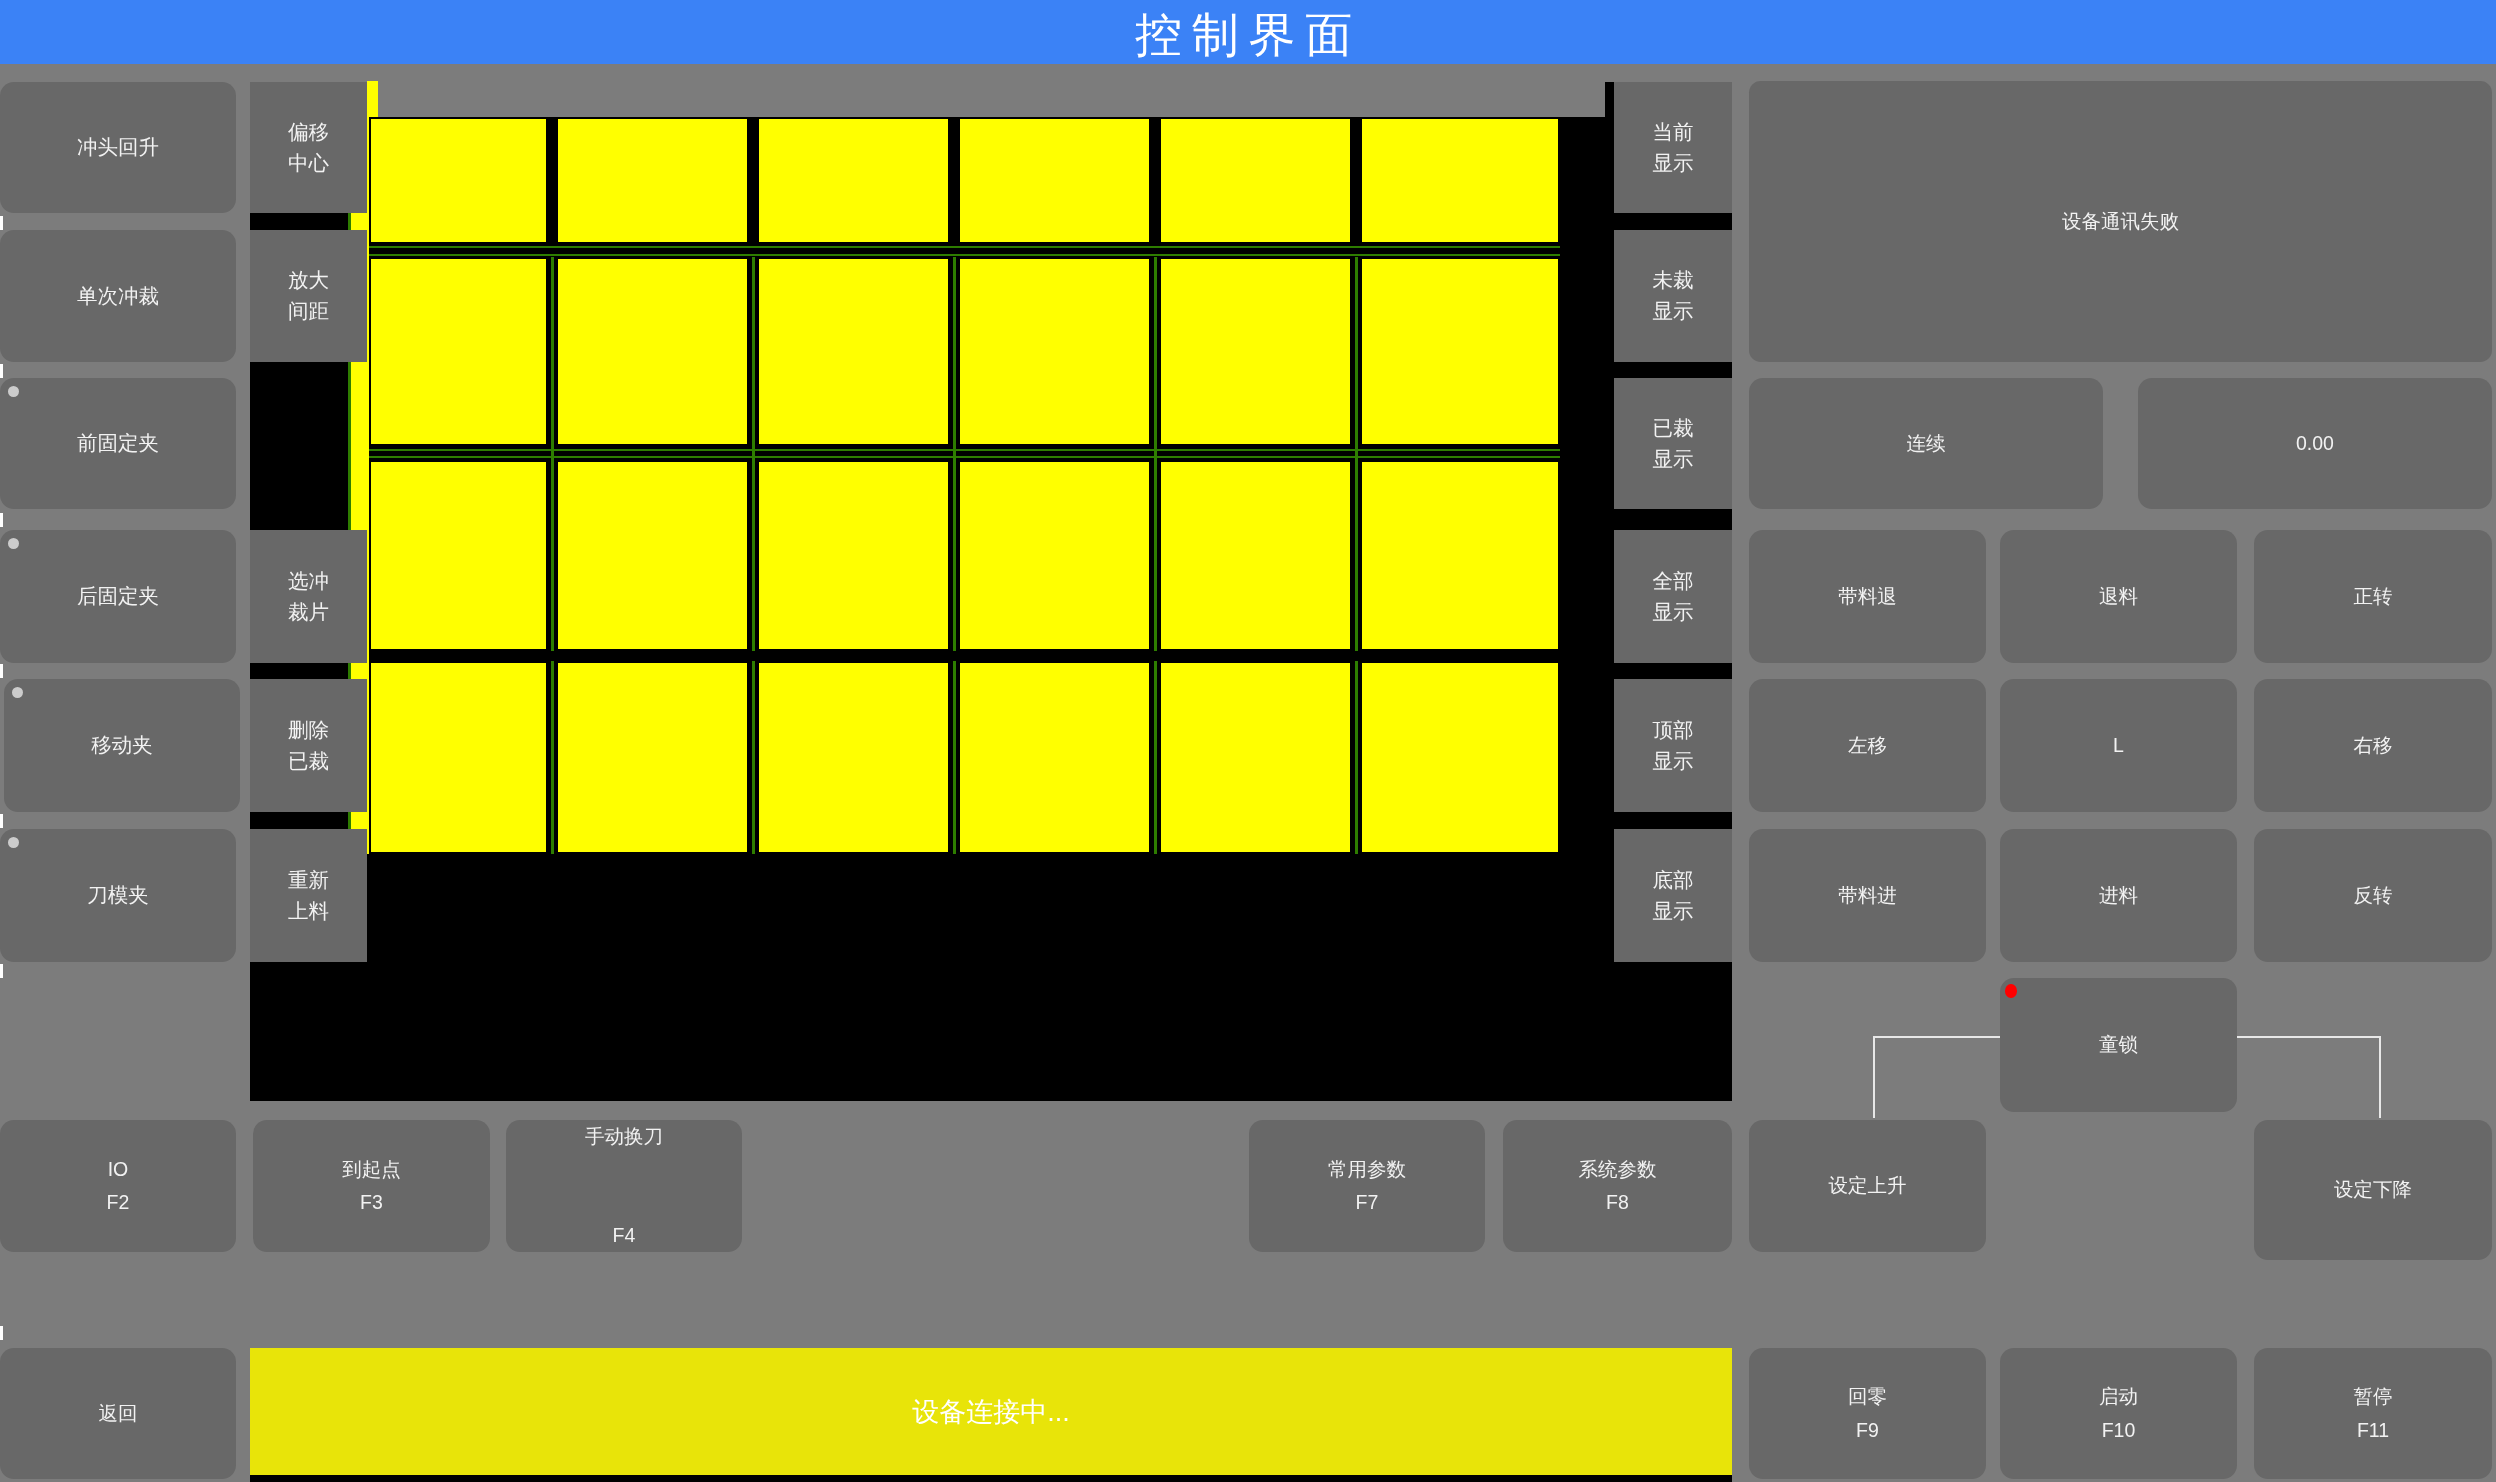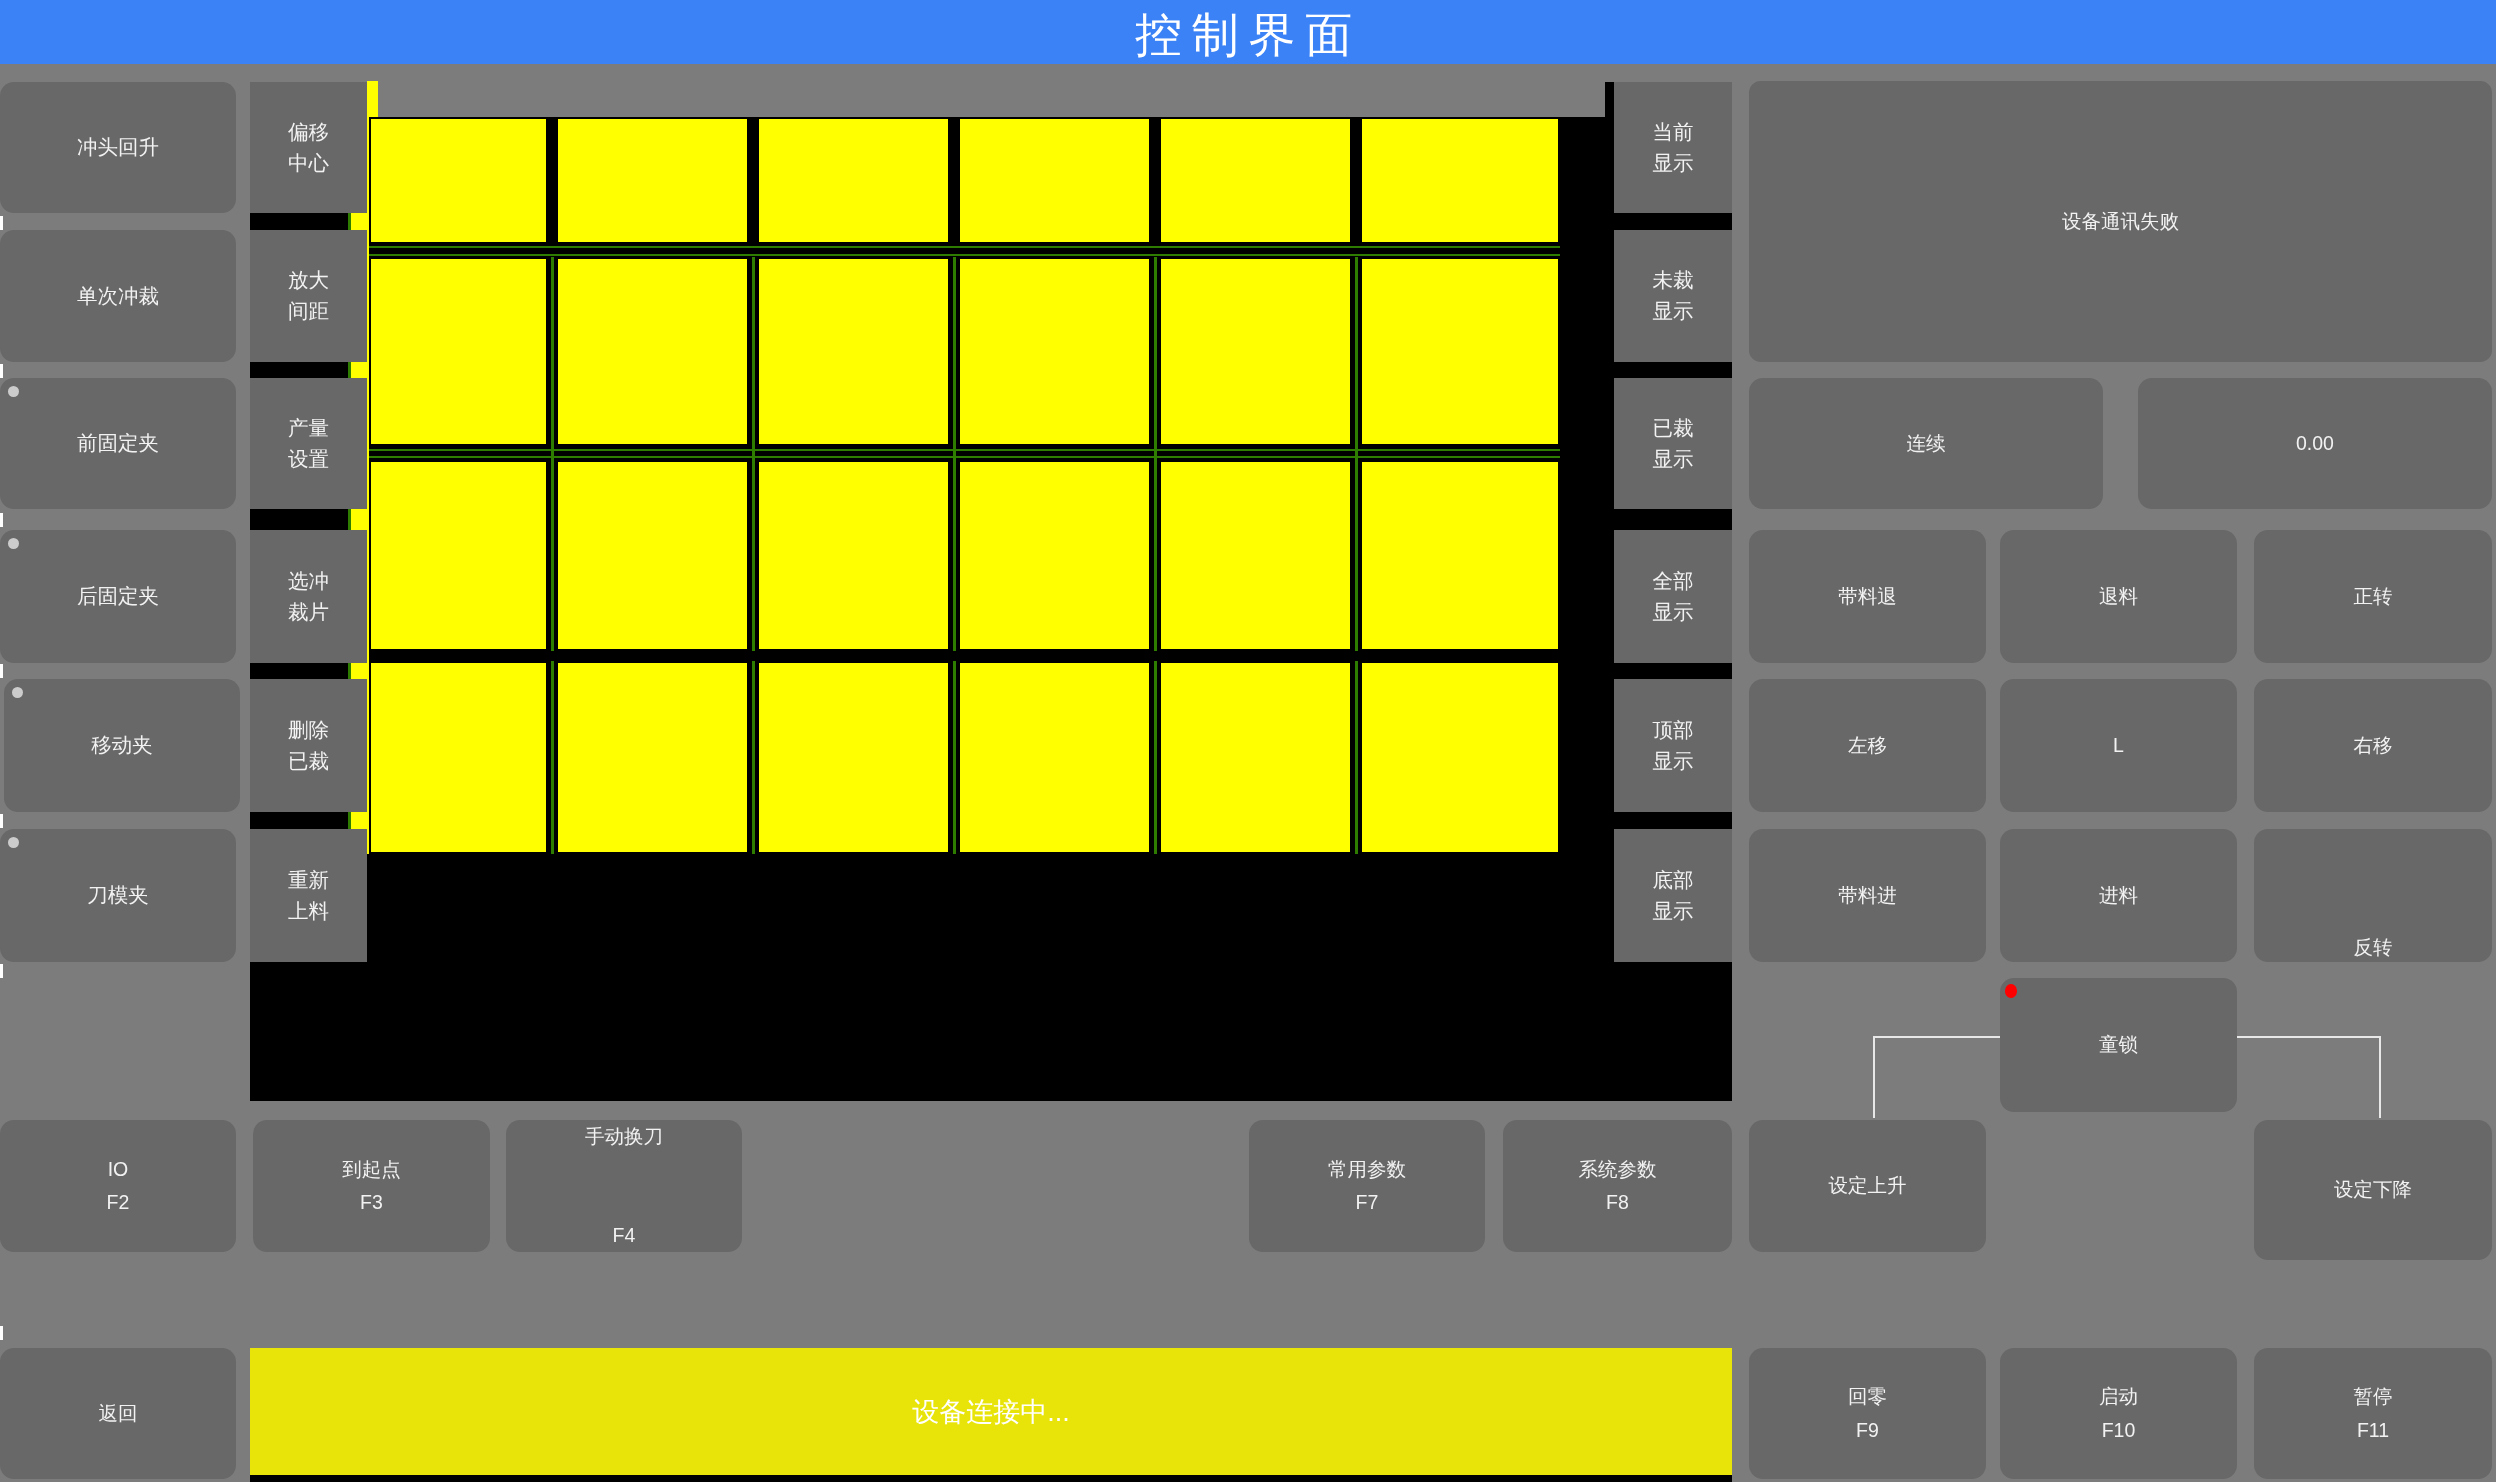--- a/index.html
+++ b/index.html
@@ -110,24 +110,20 @@
   </div>
 
   <div class="btn sq overcanvas" style="left:250px;top:82px;width:117px;height:131px;">
     <span>偏移
 中心</span>
   </div>
   <div class="btn sq overcanvas" style="left:250px;top:230px;width:117px;height:132px;">
     <span>放大
 间距</span>
   </div>
-  <div class="btn sq overcanvas" style="left:250px;top:378px;width:117px;height:131px;">
-    <span>产量
-设置</span>
-  </div>
   <div class="btn sq overcanvas" style="left:250px;top:530px;width:117px;height:133px;">
     <span>选冲
 裁片</span>
   </div>
   <div class="btn sq overcanvas" style="left:250px;top:679px;width:117px;height:133px;">
     <span>删除
 已裁</span>
   </div>
   <div class="btn sq overcanvas" style="left:250px;top:829px;width:117px;height:133px;">
     <span>重新
@@ -186,21 +182,21 @@
   </div>
   <div class="btn jog" style="left:2254px;top:679px;width:238px;height:133px;">
     <span>右移</span>
   </div>
   <div class="btn jog" style="left:1749px;top:829px;width:237px;height:133px;">
     <span>带料进</span>
   </div>
   <div class="btn jog" style="left:2000px;top:829px;width:237px;height:133px;">
     <span>进料</span>
   </div>
-  <div class="btn jog" style="left:2254px;top:829px;width:238px;height:133px;align-items:flex-end;">
+  <div class="btn jog" style="left:2254px;top:829px;width:238px;height:133px;">
     <span>反转</span>
   </div>
 
   <div class="bracket" style="left:1873px;top:1036px;width:507px;height:2px;"></div>
   <div class="bracket" style="left:1873px;top:1036px;width:2px;height:82px;"></div>
   <div class="bracket" style="left:2379px;top:1036px;width:2px;height:82px;"></div>
 
   <div class="btn overcanvas" style="left:2000px;top:978px;width:237px;height:134px;font-size:19.5px;">
     <span class="reddot"></span>
     <span>童锁</span>

